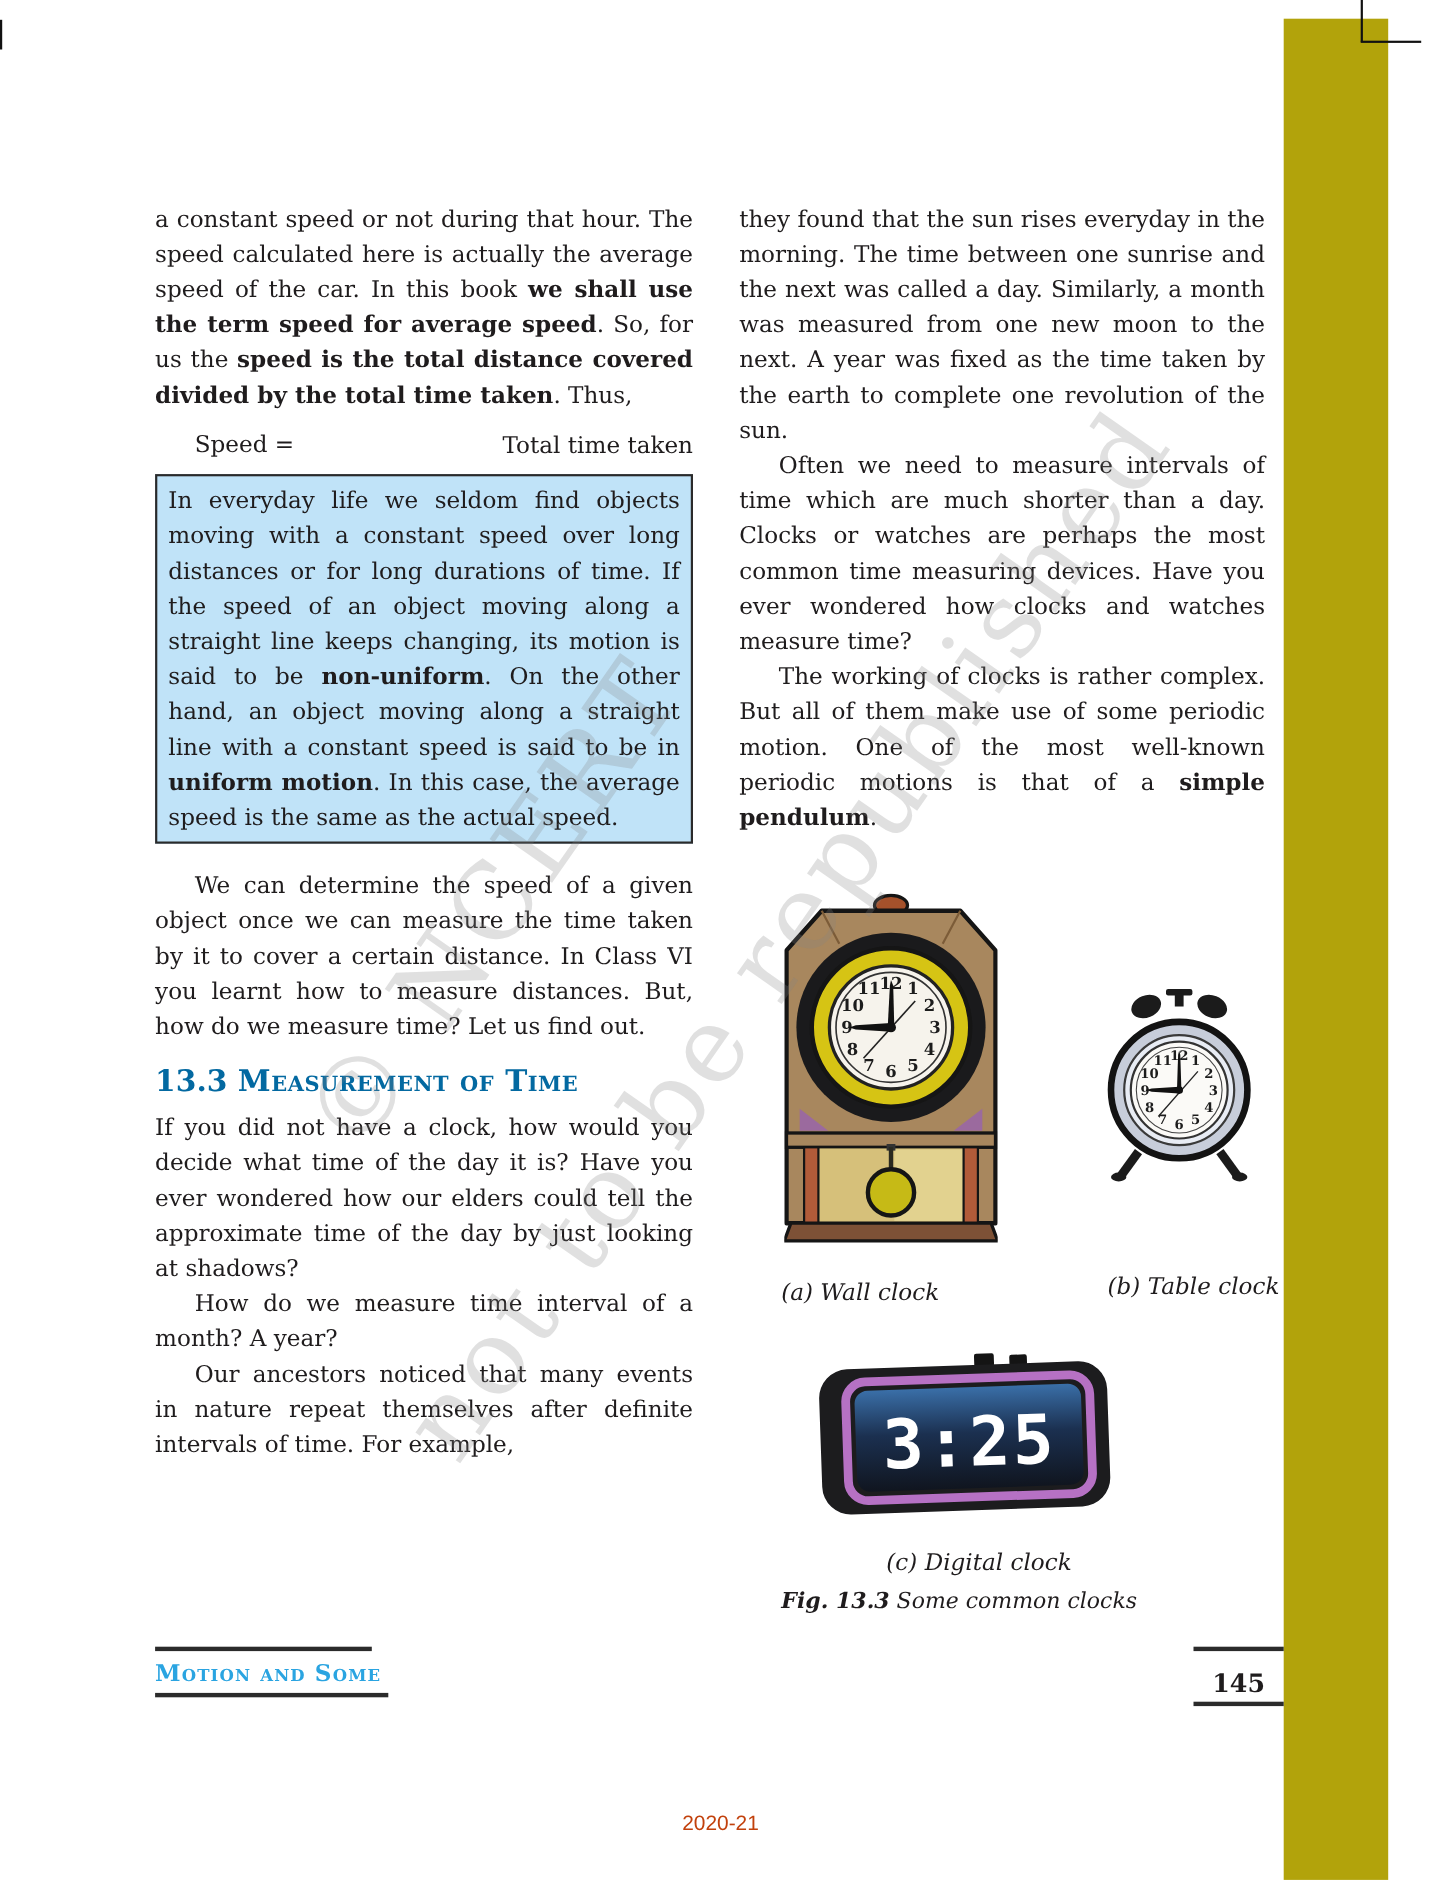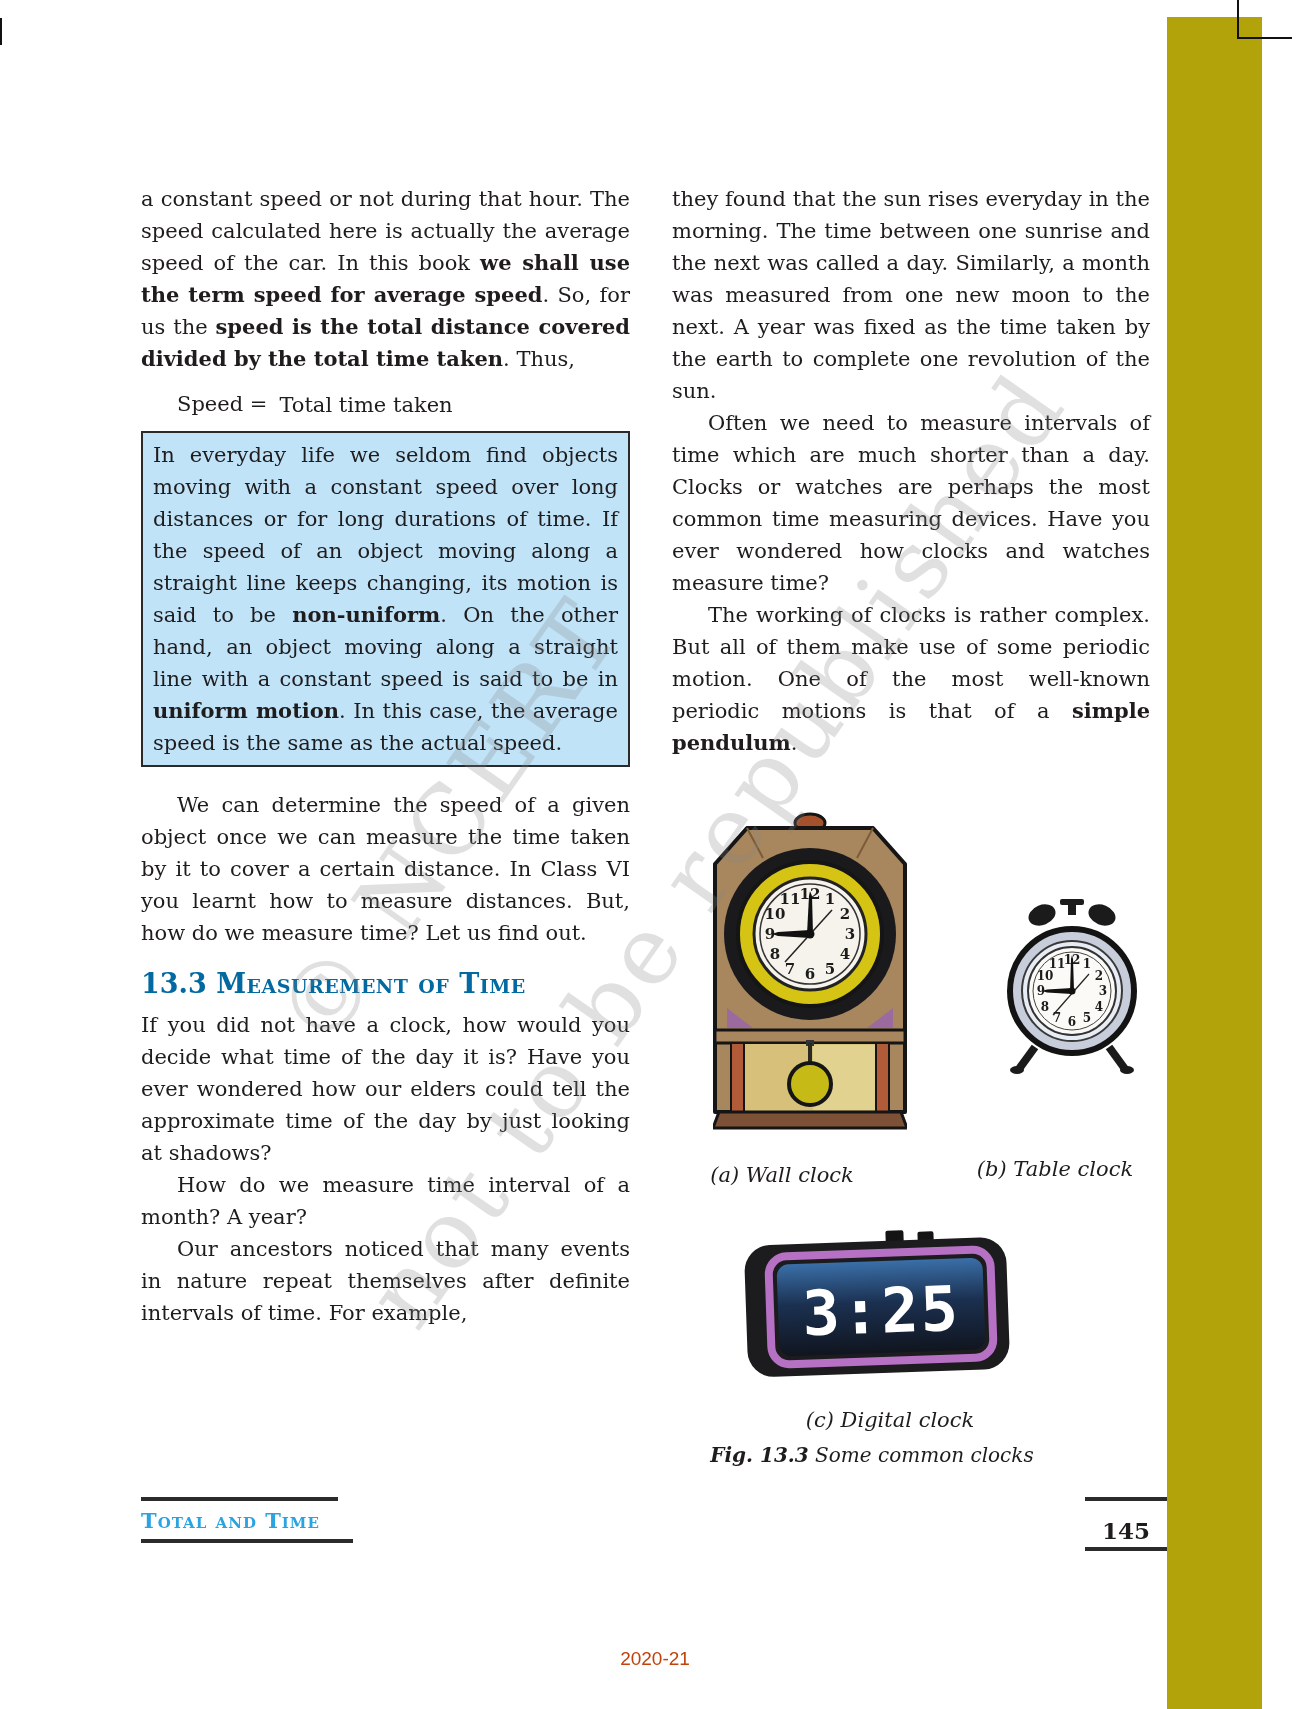--- a/index.html
+++ b/index.html
@@ -20,21 +20,21 @@
   .wm1{left:300px;top:980px;}
   .wm2{left:390px;top:1260px;}
 
   .col{position:absolute;top:183px;z-index:2;font-size:21px;line-height:32px;}
   .col-left{left:141px;width:489px;}
   .col-right{left:672px;width:478px;}
   .p{margin:0;text-align:justify;}
   .ind{text-indent:36px;}
   b{font-weight:bold;}
 
-  .formula{display:flex;align-items:center;margin:11px 0 10px 36px;font-size:21px;}
+  .formula{display:flex;align-items:center;margin:11px 0 10px 36px;font-size:21px;justify-content:space-between;}
   .frac{display:inline-flex;flex-direction:column;align-items:center;margin-left:12px;}
   .frac .num{padding:0 8px 3px;border-bottom:2px solid #1b1b1b;}
   .frac .den{padding-top:3px;}
 
   .info-box{background:#c0e3f8;border:2px solid #2a2a2a;padding:6px 10px;margin:9px 0 0 0;}
 
   .h133{color:#0369a1;font-weight:bold;font-size:27px;line-height:30px;margin:20px 0 10px 0;}
   .h133 .sc{font-variant:small-caps;letter-spacing:.5px;}
 
   .figure-area{position:relative;margin-top:12px;height:710px;}
@@ -166,21 +166,21 @@
         <text x="48" y="81" dominant-baseline="central">10</text>
         <text x="60" y="69" dominant-baseline="central">11</text>
       </g>
       <polygon points="75,93 50,94.5 45,96 50,97.5 75,99" fill="#111"></polygon>
       <polygon points="73,96 74,64 75,60 76,64 77,96" fill="#111"></polygon>
       <line x1="92" y1="79" x2="56" y2="120" stroke="#222" stroke-width="1.2"></line>
       <circle cx="75" cy="96" r="3.5" fill="#111"></circle>
     </svg>
 
     <span class="cap abs" style="left:110px;top:388px;">(a) Wall clock</span>
-    <span class="cap abs" style="left:383px;top:382px;">(b) Table clock</span>
+    <span class="cap abs" style="left:413px;top:382px;">(b) Table clock</span>
 
     <svg class="abs" style="left:68px;top:452px;" width="285" height="160" viewBox="0 0 285 160">
       <defs>
         <linearGradient id="scr" x1="0" y1="0" x2="0" y2="1">
           <stop offset="0" stop-color="#3a6fa8"></stop>
           <stop offset="0.45" stop-color="#1b3050"></stop>
           <stop offset="1" stop-color="#10151f"></stop>
         </linearGradient>
       </defs>
       <g transform="rotate(-2 142 84)">
@@ -193,21 +193,21 @@
       </g>
     </svg>
 
     <span class="cap abs" style="left:218px;top:633px;">(c) Digital clock</span>
     <span class="figcap abs" style="left:200px;top:668px;"><span class="lbl">Fig. 13.3</span>&nbsp;<span class="txt">Some common clocks</span></span>
   </div>
 </div>
 
 <div class="foot-left">
   <div class="rule rule-a"></div>
-  <div class="foot-title">Total and Time</div>
+  <div class="foot-title">Motion and Some</div>
   <div class="rule rule-b"></div>
 </div>
 <div class="foot-right">
   <div class="rule rule-c"></div>
   <div class="foot-page">145</div>
   <div class="rule rule-c"></div>
 </div>
 
 <div class="year">2020-21</div>
 

